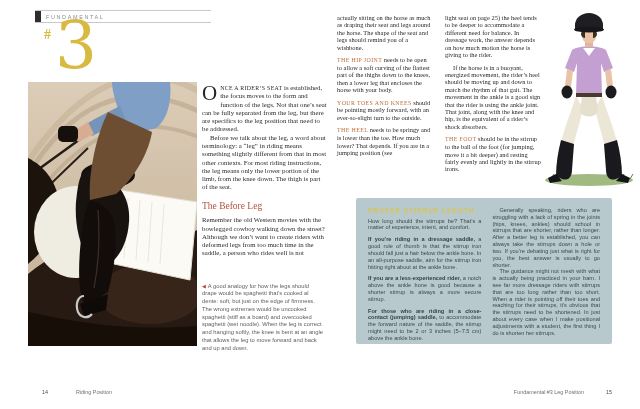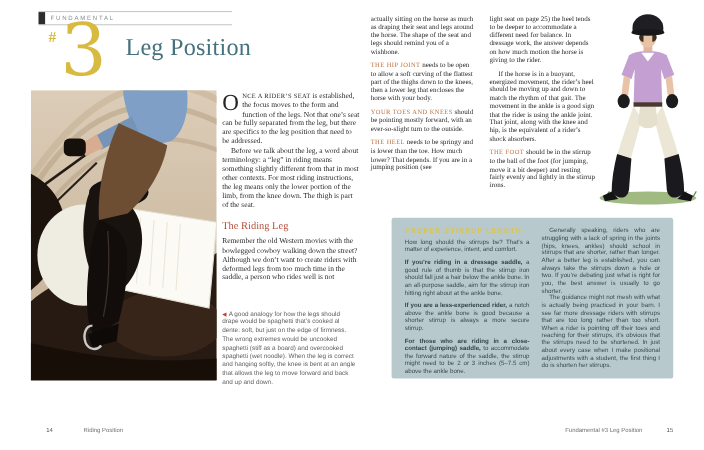--- a/index.html
+++ b/index.html
@@ -58,21 +58,20 @@
 <body>
 
 <div class="canvas">
 
   <div class="kicker">
     <span class="kicker-square"></span>
     <span class="kicker-label">FUNDAMENTAL</span>
   </div>
   <div class="hash">#</div>
   <div class="big-num">3</div>
-  <div class="page-title">Leg Position</div>
 
   <svg class="photo" viewBox="0 0 169 264">
     <defs>
       <linearGradient id="bg" x1="0" y1="0" x2="0" y2="1">
         <stop offset="0" stop-color="#dccdb8"></stop>
           <stop offset="1" stop-color="#c3ae92"></stop>
       </linearGradient>
     </defs>
     <rect width="169" height="264" fill="url(#bg)"></rect>
     <path d="M-20,130 Q60,-40 190,40" stroke="#b5a083" stroke-width="5" fill="none" opacity=".55"></path>
@@ -106,21 +105,21 @@
 
     <path d="M62,118 C76,122 86,132 87,144 C89,166 85,192 80,210 L58,224 C51,214 50,194 52,168 C54,146 56,130 62,118 Z" fill="#120d0a"></path>
     <path d="M70,128 C72,156 70,186 66,206" stroke="#3a3028" stroke-width="1.2" fill="none"></path>
     <path d="M80,212 L52,222 L56,234 L78,228 Z" fill="#0e0a08"></path>
     <path d="M56,214 C50,214 47,222 50,230 C53,236 60,237 64,232" stroke="#c9c9c9" stroke-width="2.2" fill="none"></path>
   </svg>
 
   <div class="left-col">
     <p><span class="dropcap">O</span><span class="smallcaps">NCE A RIDER’S SEAT</span><span> is established, the focus moves to the form and function of the legs. Not that one’s seat can be fully separated from the leg, but there are specifics to the leg position that need to be addressed.</span></p>
     <p class="indent">Before we talk about the leg, a word about terminology: a “leg” in riding means something slightly different from that in most other contexts. For most riding instructions, the leg means only the lower portion of the limb, from the knee down. The thigh is part of the seat.</p>
-    <div class="ideal-heading">The Riding Leg</div>
+    <div class="ideal-heading">The Before Leg</div>
     <p>Remember the old Western movies with the bowlegged cowboy walking down the street? Although we don’t want to create riders with deformed legs from too much time in the saddle, a person who rides well is not</p>
     <div class="caption">
       <span class="caption-marker">◀</span><span>A good analogy for how the legs should drape would be spaghetti that’s cooked al dente: soft, but just on the edge of firmness. The wrong extremes would be uncooked spaghetti (stiff as a board) and overcooked spaghetti (wet noodle). When the leg is correct and hanging softly, the knee is bent at an angle that allows the leg to move forward and back and up and down.</span>
     </div>
   </div>
 
   <div class="rcol rcol1">
     <p>actually sitting on the horse as much as draping their seat and legs around the horse. The shape of the seat and legs should remind you of a wishbone.</p>
     <p><span class="lead-in">THE HIP JOINT</span><span> needs to be open to allow a soft curving of the flattest part of the thighs down to the knees, then a lower leg that encloses the horse with your body.</span></p>
     <p><span class="lead-in">YOUR TOES AND KNEES</span><span> should be pointing mostly forward, with an ever-so-slight turn to the outside.</span></p>

